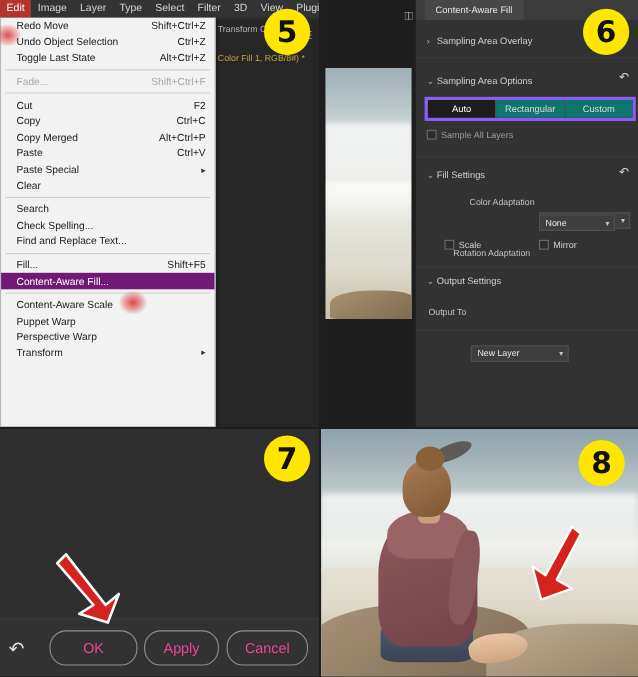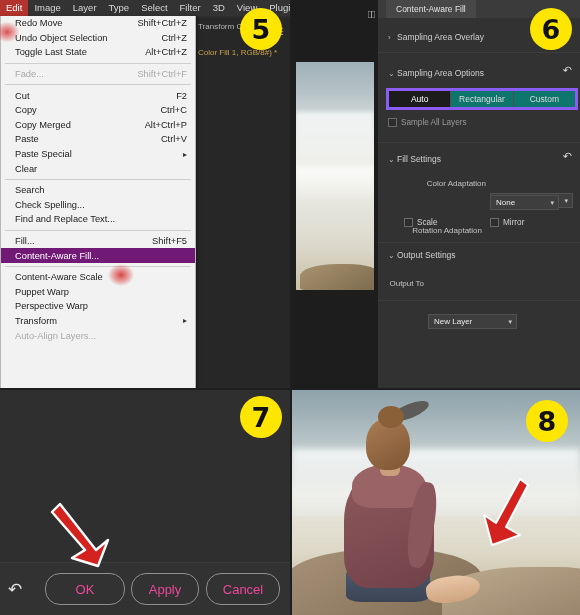--- a/index.html
+++ b/index.html
@@ -207,23 +207,20 @@
         <div class="mrow">
           <span class="lab">Puppet Warp</span>
         </div>
         <div class="mrow">
           <span class="lab">Perspective Warp</span>
         </div>
         <div class="mrow">
           <span class="lab">Transform</span>
           <span class="arw">▸</span>
         </div>
-        <div class="mrow dim">
-          <span class="lab">Auto-Align Layers...</span>
-        </div>
       </div>
 
     <div class="redglow"></div>
     <div class="badge" style="right:8px;top:8px;">5</div>
   </div>
 
   <div class="panel p6">
     <div class="caf-left">
       <div class="caf-thumb">
         <div style="position:absolute;inset:0;background:linear-gradient(#9fb0b8 0%,#b7c4c7 14%,#dfe4e1 30%,#f1f1ec 46%,#e6e6de 62%,#dcd9cc 80%,#c9bfa6 100%);"></div>

